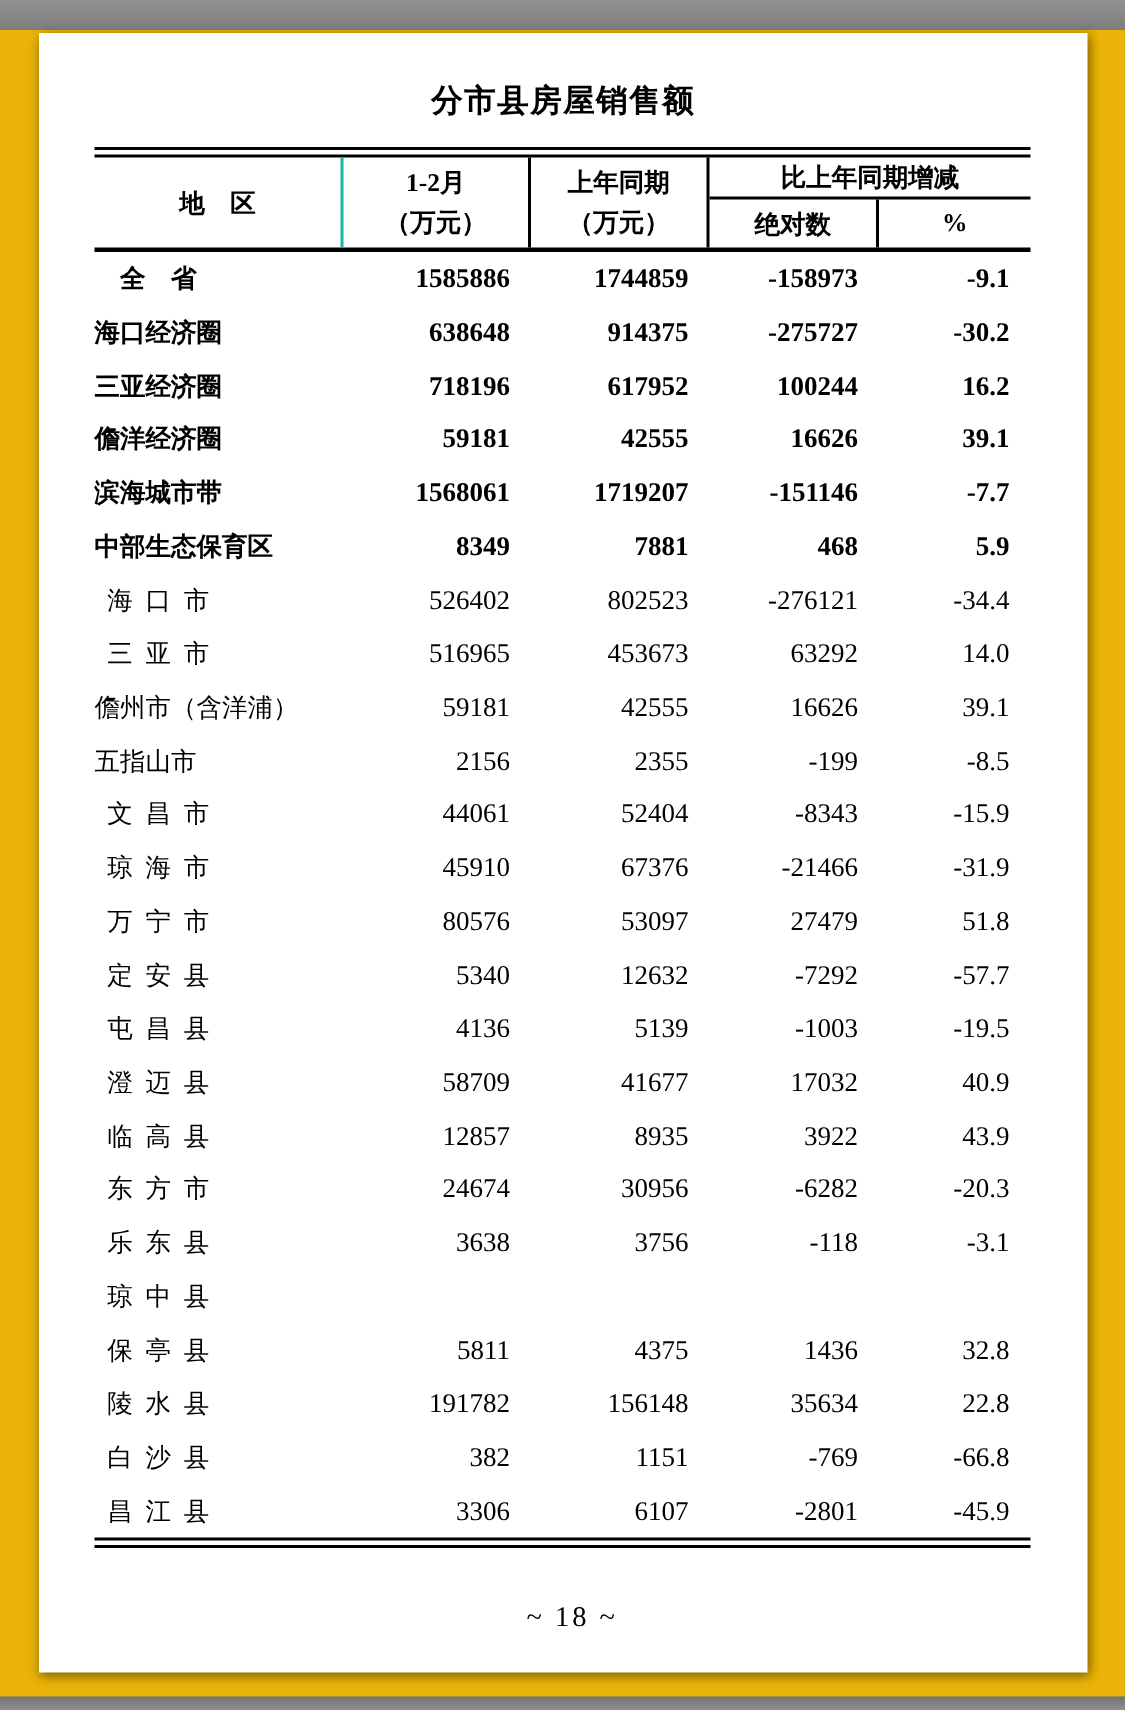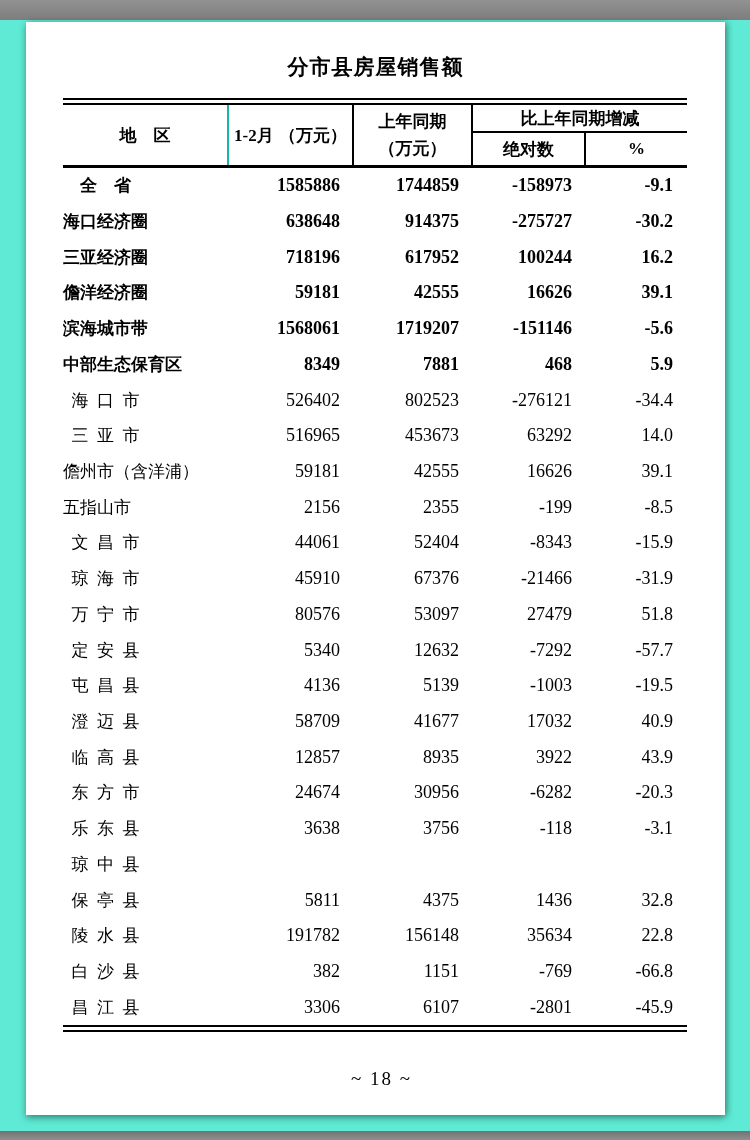--- a/index.html
+++ b/index.html
@@ -1,19 +1,19 @@
 <!DOCTYPE html>
 <html><head>
 <meta charset="utf-8">
 <style>
   * { margin:0; padding:0; box-sizing:border-box; }
   html,body { width:750px; height:1140px; overflow:hidden; }
   body { font-family:"Liberation Serif", serif; color:#000; }
 
-  .canvas { position:relative; width:750px; height:1140px; background:#5eead4; }
+  .canvas { position:relative; width:750px; height:1140px; background:#eab308; }
   .canvas::before { content:""; position:absolute; top:0; left:0; right:0; height:20px;
                     background:linear-gradient(180deg,#929292,#7d7d7d); }
   .canvas::after  { content:""; position:absolute; bottom:0; left:0; right:0; height:9px;
                     background:linear-gradient(180deg,#717171,#909090); }
 
   .page { position:absolute; left:26px; top:22px; width:699px; height:1093px;
           background:#ffffff; box-shadow:0 3px 7px rgba(0,0,0,0.35), 3px 0 6px rgba(0,0,0,0.2); }
 
   .title { position:absolute; top:31px; left:0; width:100%; text-align:center;
            font-size:21px; font-weight:bold; letter-spacing:1px; }
@@ -21,21 +21,21 @@
   .tbl { position:absolute; left:37px; top:76px; width:624px; font-size:18px; }
 
   .dline { height:7px; border-top:2px solid #000; border-bottom:2px solid #000; }
 
   .thead { display:grid; grid-template-columns:166px 125px 119px 113px 101px;
            grid-template-rows:28px 32px; height:63px; border-bottom:3px solid #000;
            font-weight:bold; font-size:17px; }
   .hc { display:flex; align-items:center; justify-content:center; }
   .h-region { grid-column:1; grid-row:1 / 3; border-right:2px solid #14b8a6; }
   .h-c2 { grid-column:2; grid-row:1 / 3; border-right:2px solid #000;
-          flex-direction:row; justify-content:space-evenly; }
+          flex-direction:column; justify-content:space-evenly; }
   .h-c3 { grid-column:3; grid-row:1 / 3; border-right:2px solid #000;
           flex-direction:column; justify-content:space-evenly; }
   .h-group { grid-column:4 / 6; grid-row:1; border-bottom:2px solid #000; }
   .h-abs { grid-column:4; grid-row:2; border-right:2px solid #000; }
   .h-pct { grid-column:5; grid-row:2; }
 
   .rows { height:857px; display:grid; grid-template-rows:repeat(24, 1fr); }
   .row { display:grid; grid-template-columns:166px 125px 119px 113px 101px; align-items:center; }
   .row.bold { font-weight:bold; }
   .cell.lbl { text-align:left; font-size:17px; }
@@ -101,21 +101,21 @@
             <div class="cell num">59181</div>
             <div class="cell num">42555</div>
             <div class="cell num">16626</div>
             <div class="cell num">39.1</div>
           </div>
           <div class="row bold">
             <div class="cell lbl">滨海城市带</div>
             <div class="cell num">1568061</div>
             <div class="cell num">1719207</div>
             <div class="cell num">-151146</div>
-            <div class="cell num">-5.6</div>
+            <div class="cell num">-7.7</div>
           </div>
           <div class="row bold">
             <div class="cell lbl">中部生态保育区</div>
             <div class="cell num">8349</div>
             <div class="cell num">7881</div>
             <div class="cell num">468</div>
             <div class="cell num">5.9</div>
           </div>
           <div class="row">
             <div class="cell lbl spaced">海口市</div>

